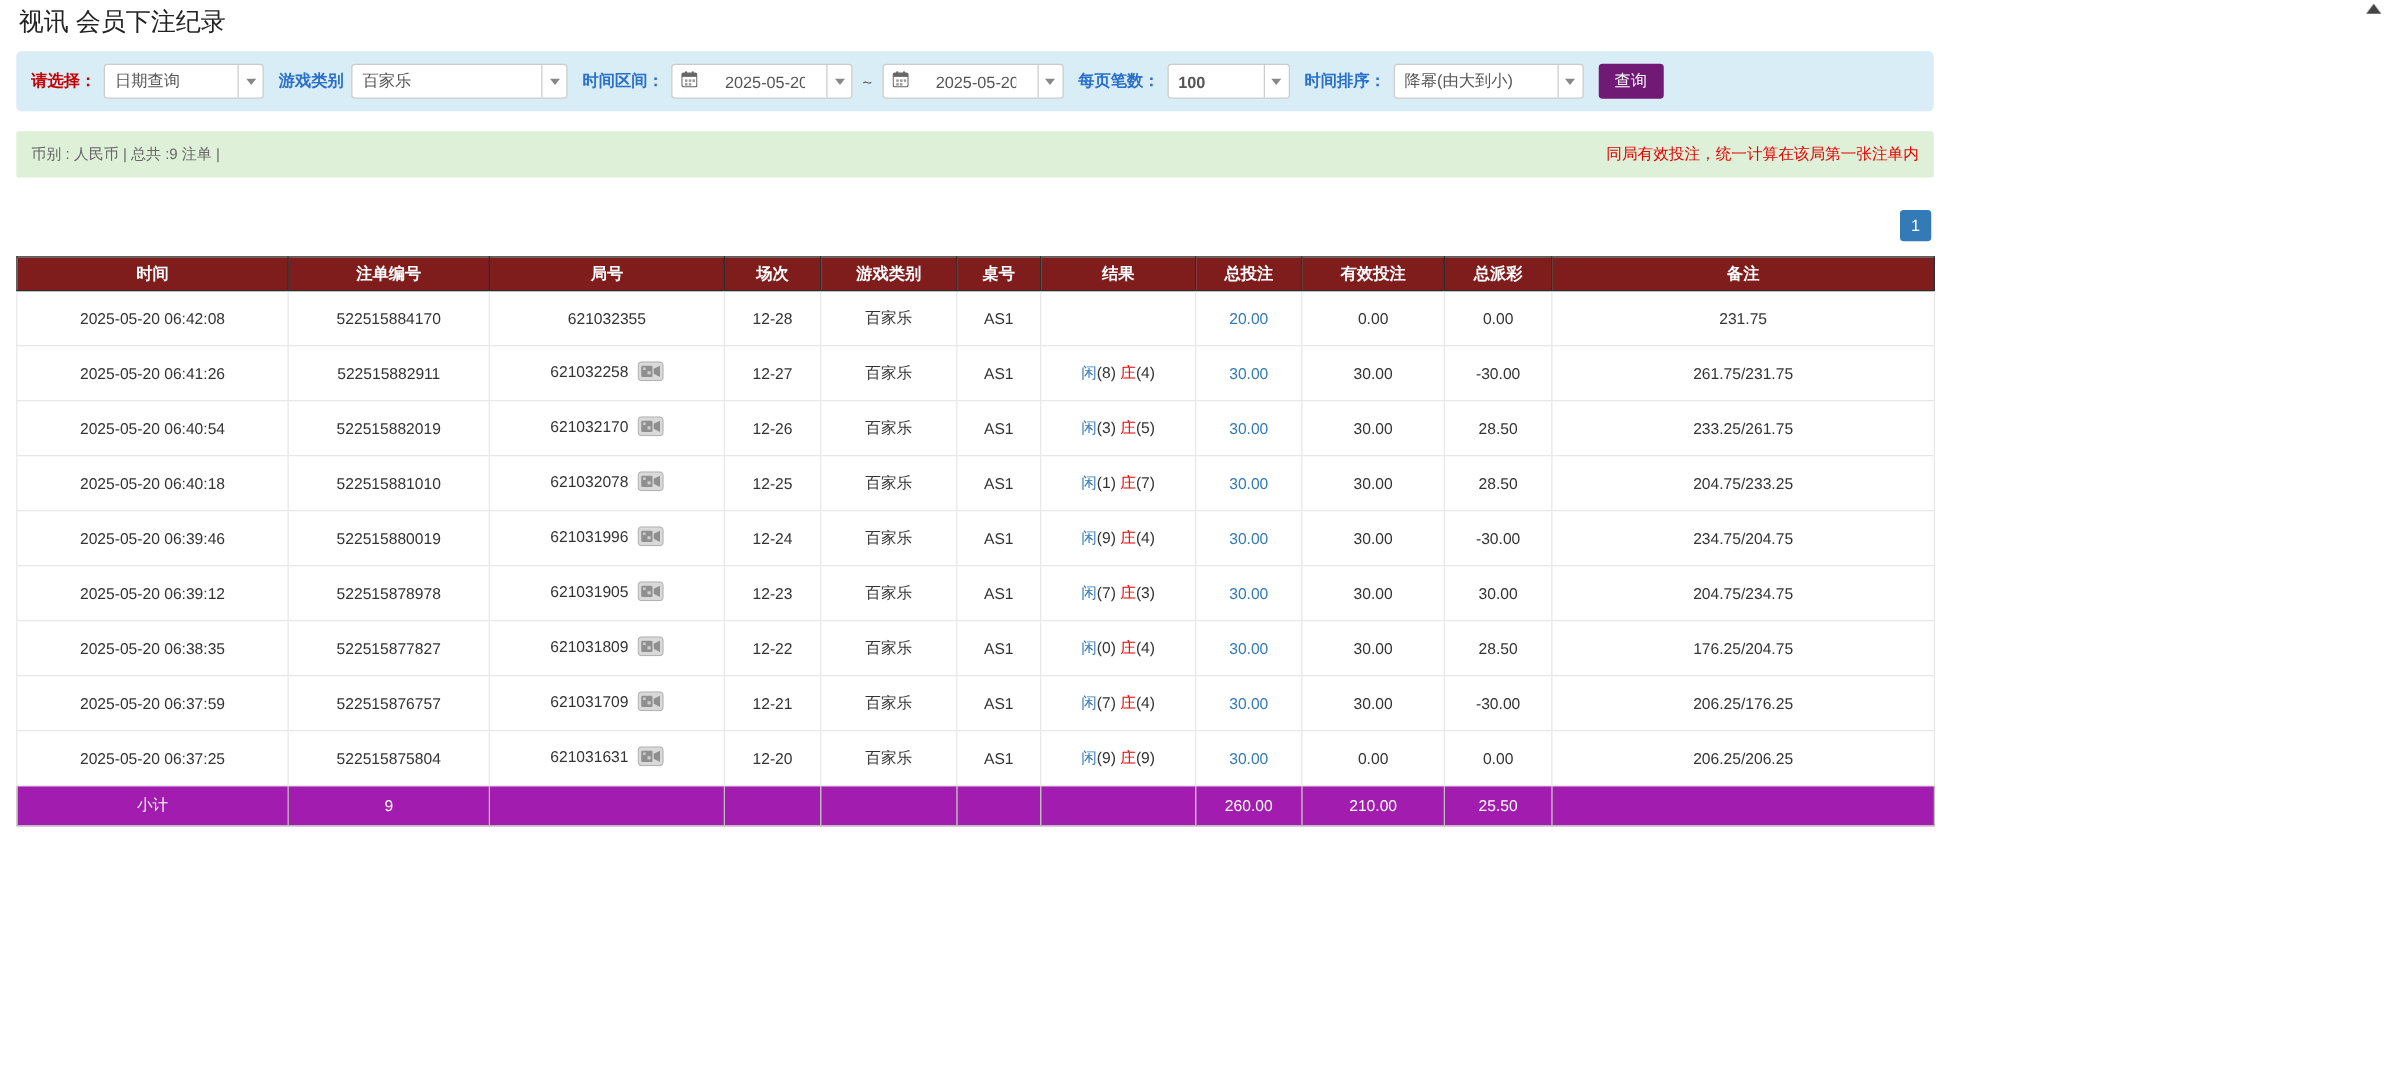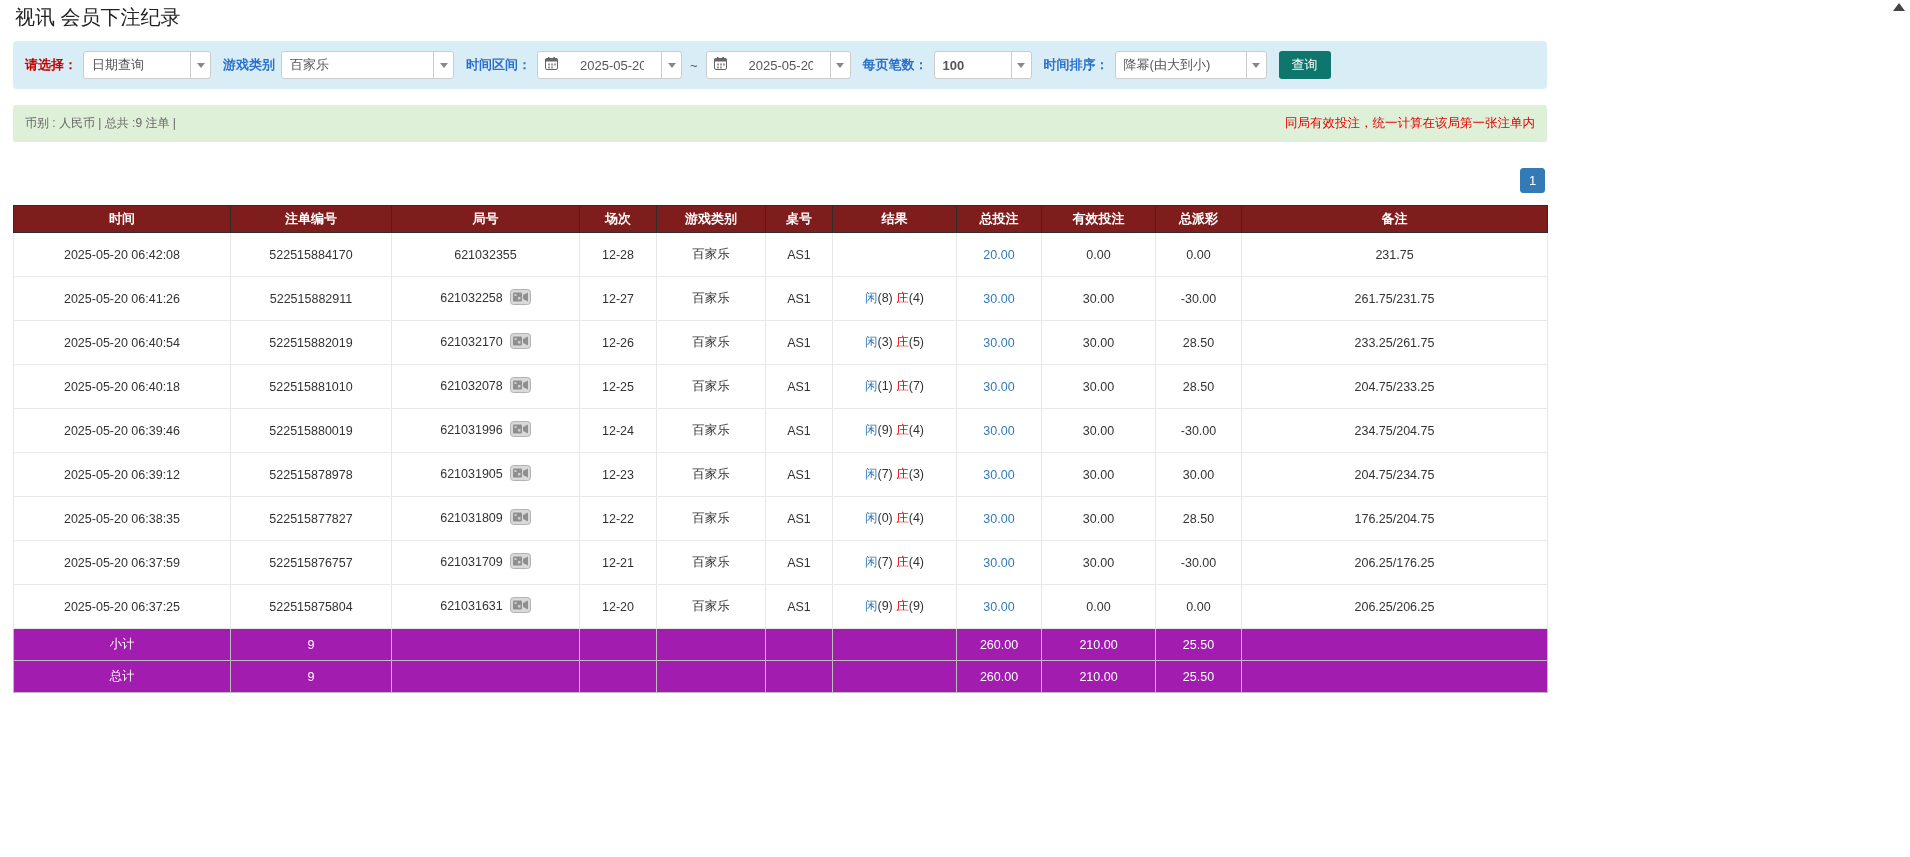--- a/index.html
+++ b/index.html
@@ -31,21 +31,21 @@
   .sel .caret-box { width:20px; align-self:stretch; border-left:1px solid #ccc;
     display:flex; align-items:center; justify-content:center; }
   .caret { width:0; height:0; border-left:4px solid transparent; border-right:4px solid transparent; border-top:5px solid #888; }
   .w-query { width:128px; } .w-game { width:173px; } .w-date { width:145px; }
   .w-size { width:98px;font-weight:bold; } .w-sort { width:152px; }
   .cal-icon { display:inline-block; margin-left:7px; flex:0 0 auto; }
   .sel.with-icon .val { padding-left:5px; }
   .tilde { font-size:13px; color:#555; margin:0 8px; }
   .btn-search {
     height:28px; margin-left:12px; padding:0 13px; border:none; border-radius:3px;
-    background:#0f766e; color:#fff; font-size:13px; cursor:pointer;
+    background:#701a75; color:#fff; font-size:13px; cursor:pointer;
     font-family:inherit;
   }
 
   
   .summary-bar {
     margin-top:16px; height:37px; background:#dff0d8; border-radius:2px;
     display:flex; align-items:center; justify-content:space-between; padding:0 12px;
   }
   .summary-left { font-size:12px; color:#666; }
   .summary-right { font-size:12.5px; color:#e60000; }
@@ -385,29 +385,16 @@
           <td></td>
           <td></td>
           <td></td>
           <td></td>
           <td></td>
           <td>260.00</td>
           <td>210.00</td>
           <td>25.50</td>
           <td></td>
         </tr>
-        <tr>
-          <td>总计</td>
-          <td>9</td>
-          <td></td>
-          <td></td>
-          <td></td>
-          <td></td>
-          <td></td>
-          <td>260.00</td>
-          <td>210.00</td>
-          <td>25.50</td>
-          <td></td>
-        </tr>
       </tfoot>
   </table>
 
 </div>
 
 </body></html>

